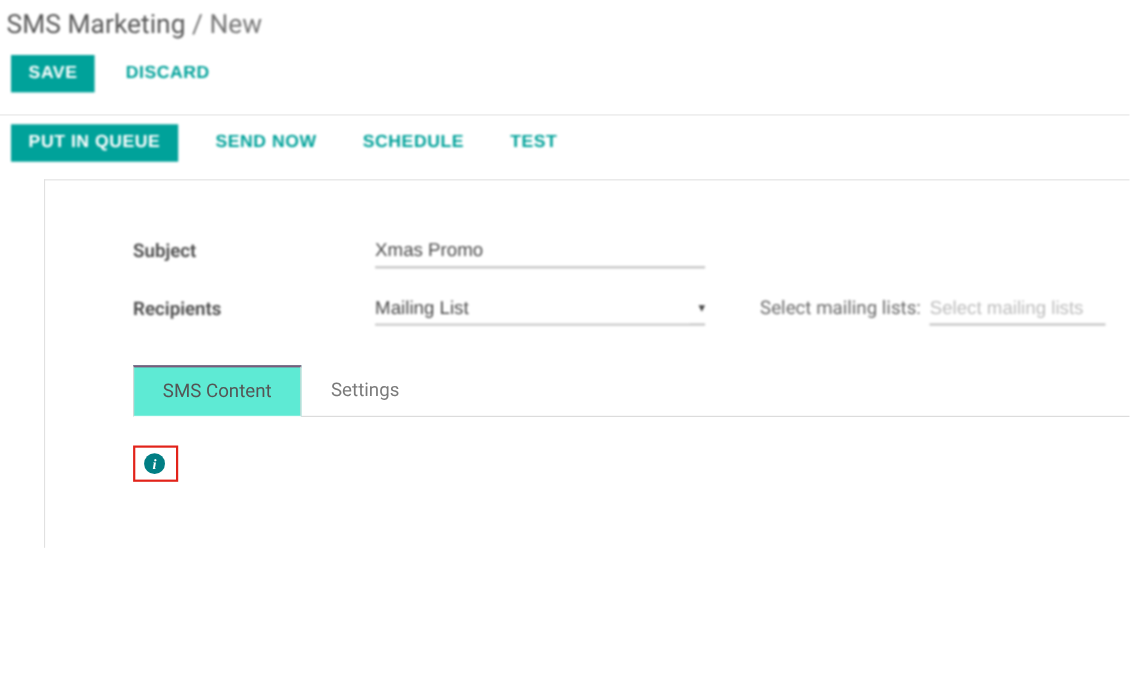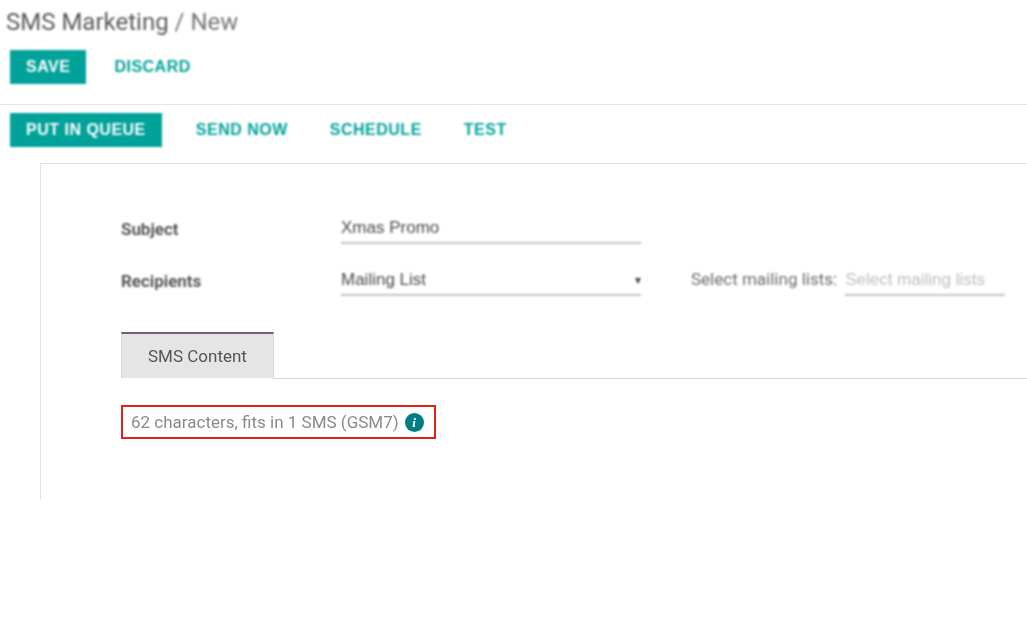--- a/index.html
+++ b/index.html
@@ -28,21 +28,21 @@
     .select-wrap input { border: none; font-size: 17px; padding: 4px 0; flex: 1; color: #4a4a4a; }
     .caret { font-size: 12px; color: #444; }
 
     .mlist-inline { margin-left: 50px; display: inline-flex; align-items: baseline; gap: 8px; }
     .mlist-label { color: #6b6b6b; font-size: 17px; }
     .mlist-input { border: none; border-bottom: 2px solid #c3c3c3; font-size: 17px; padding: 4px 0; width: 160px; }
     .mlist-input::placeholder { color: #bdbdbd; }
 
     .tabs { display: flex; margin: 36px 0 0 0; border-bottom: 1px solid #d9d9d9; width: 100%; }
     .tab { padding: 12px 26px; font-size: 17px; color: #7a7a7a; cursor: pointer; border: 1px solid transparent; margin-bottom: -1px; }
-    .tab.active { color: #555; border: 1px solid #d9d9d9; border-bottom: 1px solid #fff; background: #e5e5e5; border-top: 2px solid #7b5a7a; }
+    .tab.active { color: #555; border: 1px solid #d9d9d9; border-bottom: 1px solid #fff; background: #5eead4; border-top: 2px solid #7b5a7a; }
 
     .sms-body { margin-top: 36px; font-size: 17px; color: #222; padding-right: 40px; }
     .sms-body .hey { color: #3a3a3a; }
     .sms-underline { border-bottom: 2px solid #3a3a3a; margin-top: 38px; width: 100%; }
 
     .char-count-wrap { margin-top: 26px; display: inline-flex; align-items: center; gap: 6px; border: 2px solid #e2231a; padding: 5px 10px 5px 8px; }
     .char-count-text { color: #8a8a8a; font-size: 17px; }
     .info-icon { width: 19px; height: 19px; border-radius: 50%; background: #017e84; color: #fff; display: inline-flex; align-items: center; justify-content: center; font-family: Georgia, "Times New Roman", serif; font-style: italic; font-weight: 700; font-size: 13px; line-height: 1; }
   </style>
 </head>
@@ -85,23 +85,23 @@
     </div>
     <div class="mlist-inline">
       <span class="mlist-label">Select mailing lists:</span>
       <input class="mlist-input" type="text" placeholder="Select mailing lists" style="">
     </div>
   </div>
 
   
   <div class="tabs">
     <div class="tab active">SMS Content</div>
+    <div class="tab">Settings</div>
   </div>
 
   
 
   
   <div class="char-count-wrap">
-    <span class="char-count-text">62 characters, fits in 1 SMS (GSM7)</span>
     <span class="info-icon">i</span>
   </div>
 
 </div>
 
 </body></html>

